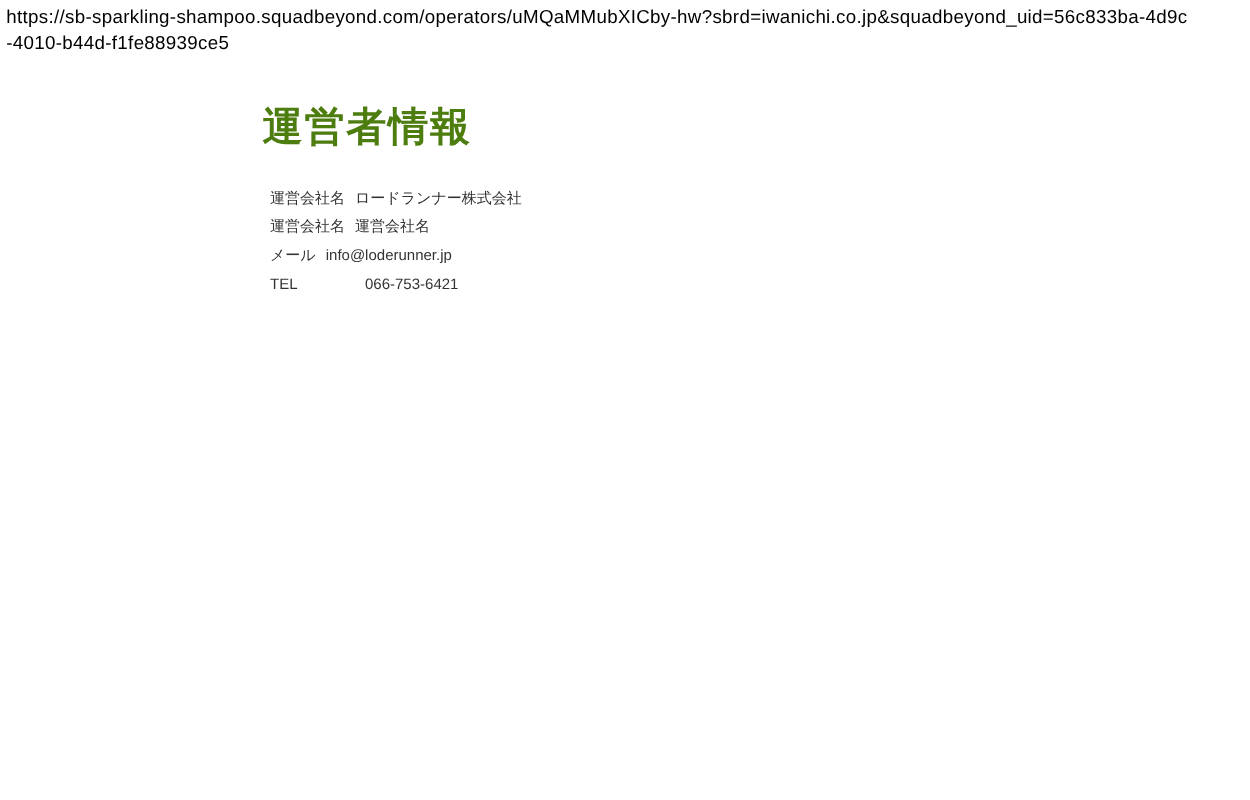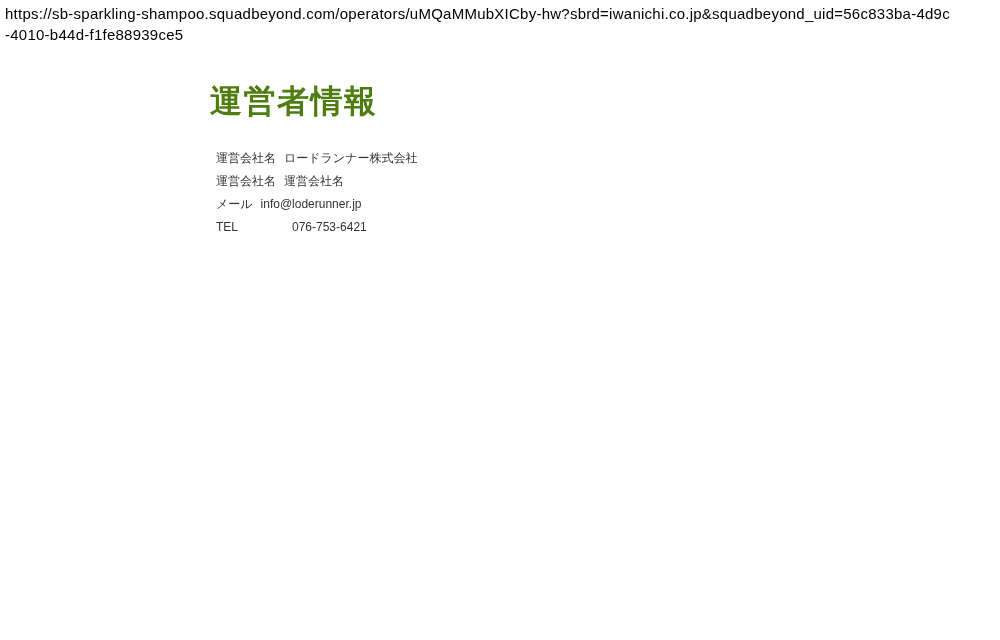--- a/index.html
+++ b/index.html
@@ -79,18 +79,18 @@
       <div class="info-row">
         <span class="label">運営会社名</span><span class="val">運営会社名</span>
       </div>
 
 
       <div class="info-row">
         <span class="label">メール</span><span class="val">info@loderunner.jp</span>
       </div>
 
       <div class="info-row">
-        <span class="label">TEL</span><span class="val">076-753-6421</span>
+        <span class="label">TEL</span><span class="val">066-753-6421</span>
       </div>
 
     </div>
   </main>
 </div>
 
 </body></html>

